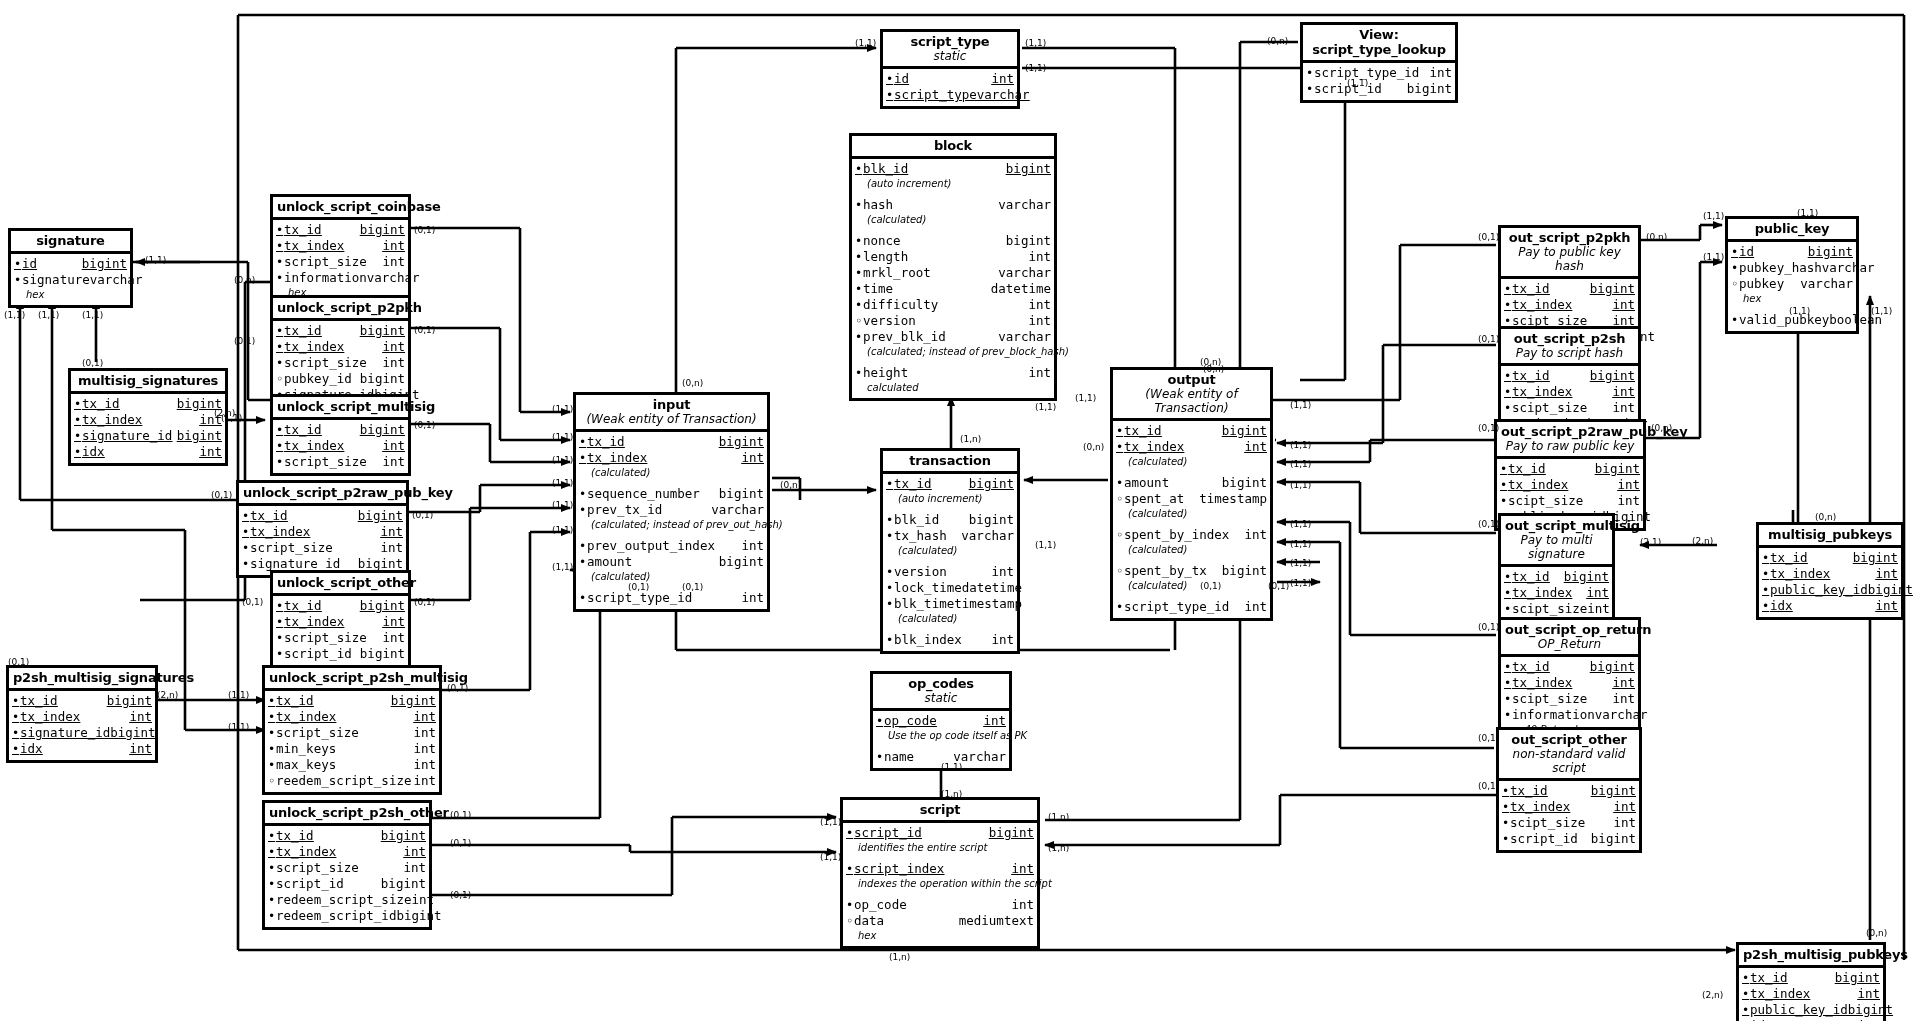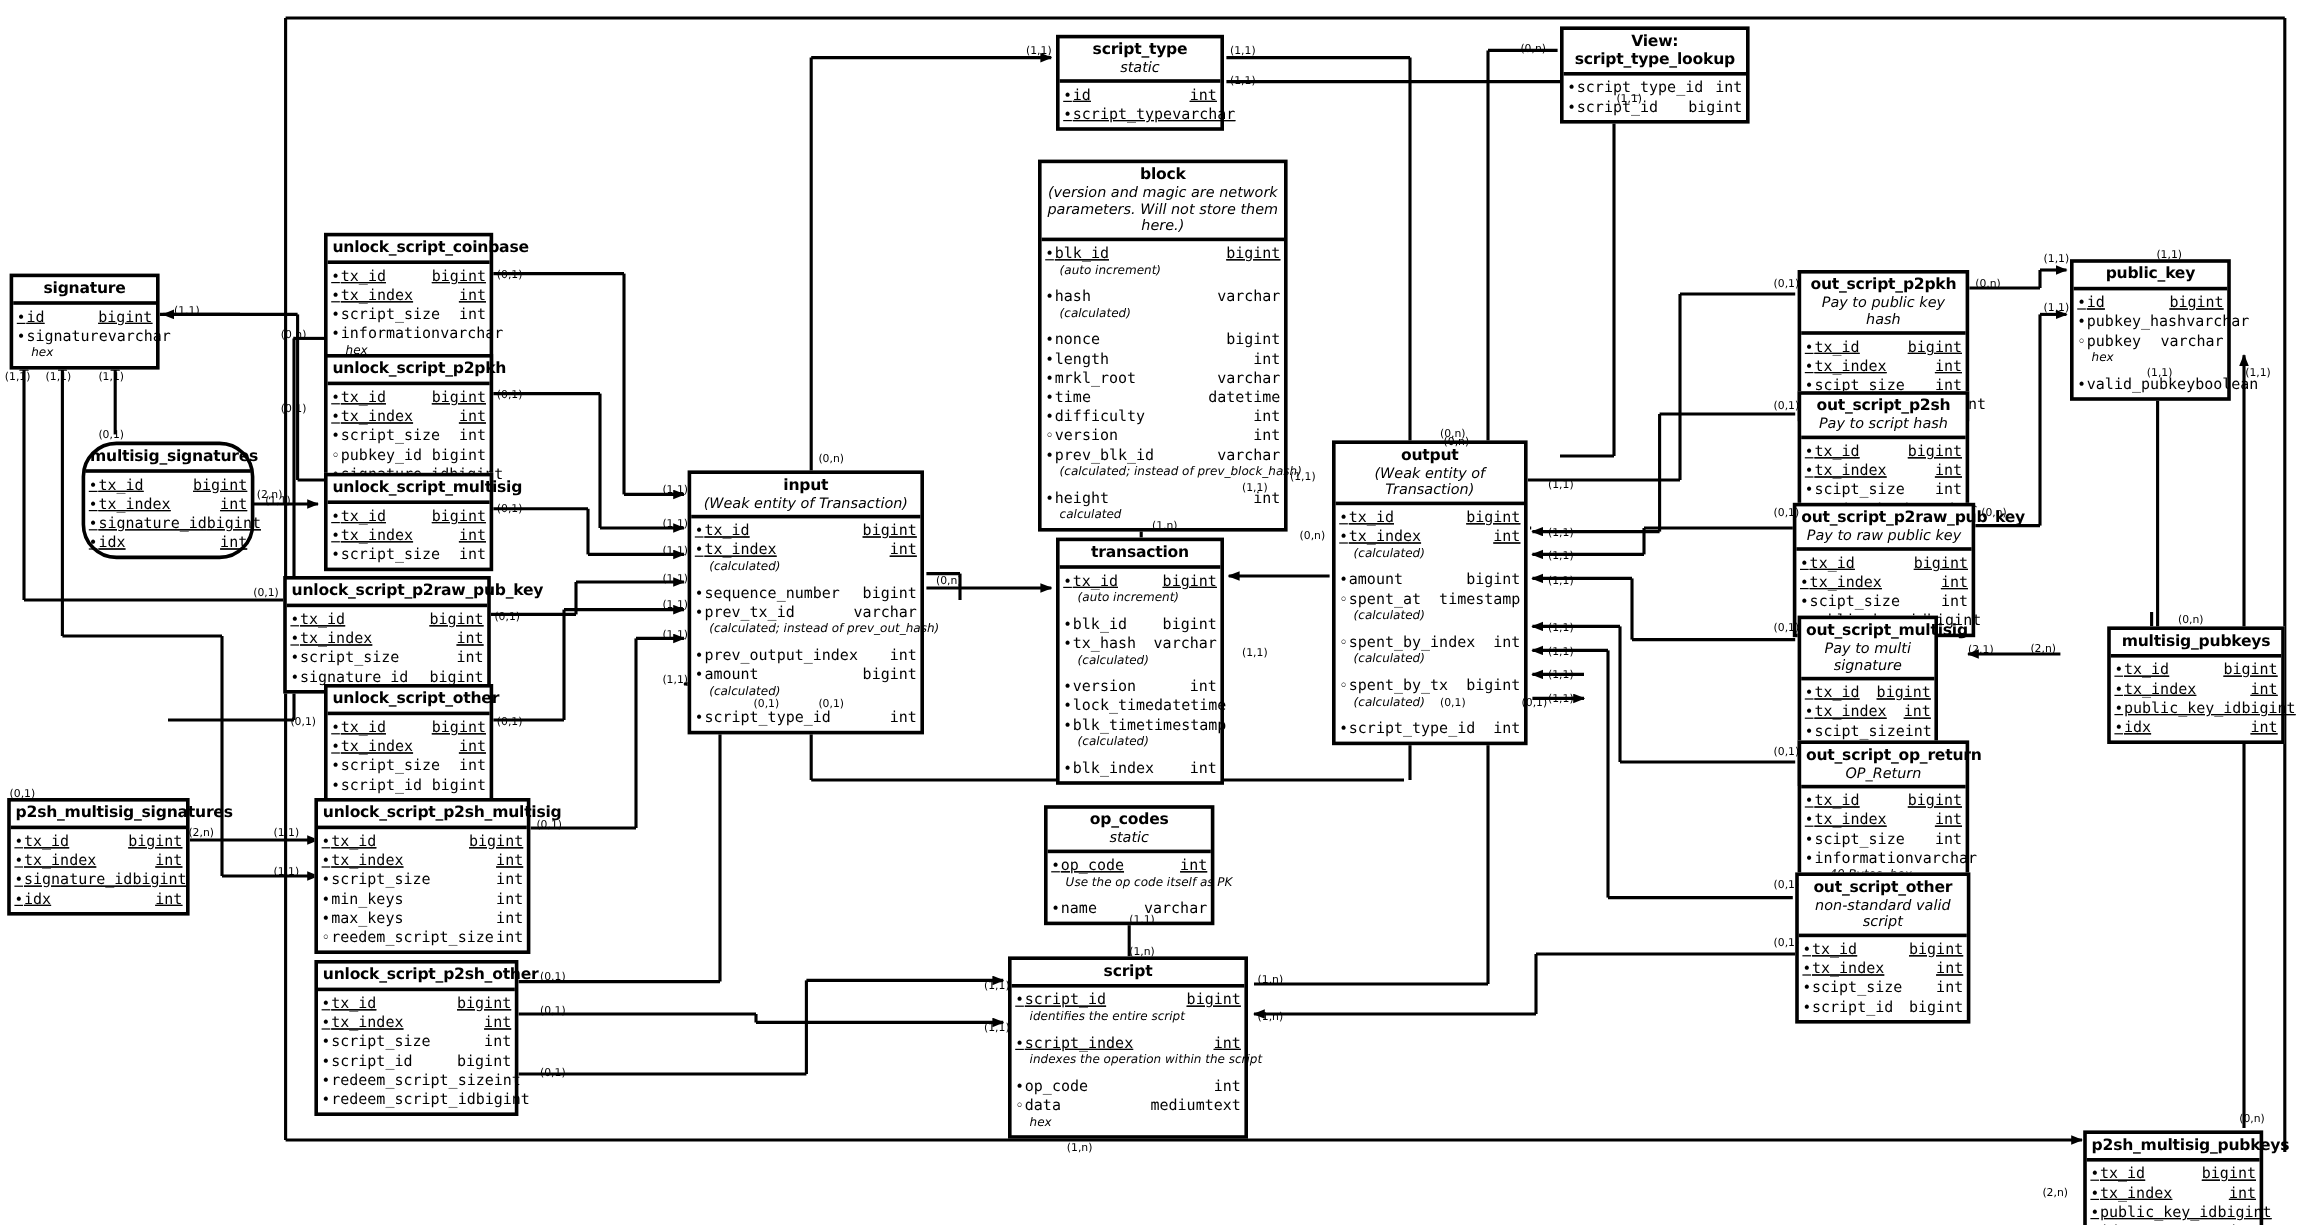--- a/index.html
+++ b/index.html
@@ -203,24 +203,23 @@
             <span class="aname">script_type_id</span>
             <span class="atype">int</span>
           </div>
           <div class="attr">
             <span class="bullet">•</span>
             <span class="aname">script_id</span>
             <span class="atype">bigint</span>
           </div>
         </div>
       </div>
-      <div class="entity" style="left: 849px; top: 133px; width: 208px; margin-left: 16px;">
+      <div class="entity" style="left: 849px; top: 133px; width: 208px;">
         <div class="ehead">
           <div class="ename">block</div>
-          <div class="esub">(version and magic are network parameters. Will not store them here.)</div>
         </div>
         <div class="ebody">
           <div class="attr pk">
             <span class="bullet">•</span>
             <span class="aname">blk_id</span>
             <span class="atype">bigint</span>
           </div>
           <div class="note">(auto increment)</div>
           <div class="gap"></div>
           <div class="attr">
@@ -434,21 +433,21 @@
             <span class="atype">bigint</span>
           </div>
           <div class="attr">
             <span class="bullet">•</span>
             <span class="aname">signature</span>
             <span class="atype">varchar</span>
           </div>
           <div class="note">hex</div>
         </div>
       </div>
-      <div class="entity" style="left: 68px; top: 368px; width: 144px; border-radius: 29px;">
+      <div class="entity" style="left: 68px; top: 368px; width: 160px;">
         <div class="ehead">
           <div class="ename">multisig_signatures</div>
         </div>
         <div class="ebody">
           <div class="attr pk">
             <span class="bullet">•</span>
             <span class="aname">tx_id</span>
             <span class="atype">bigint</span>
           </div>
           <div class="attr pk">

